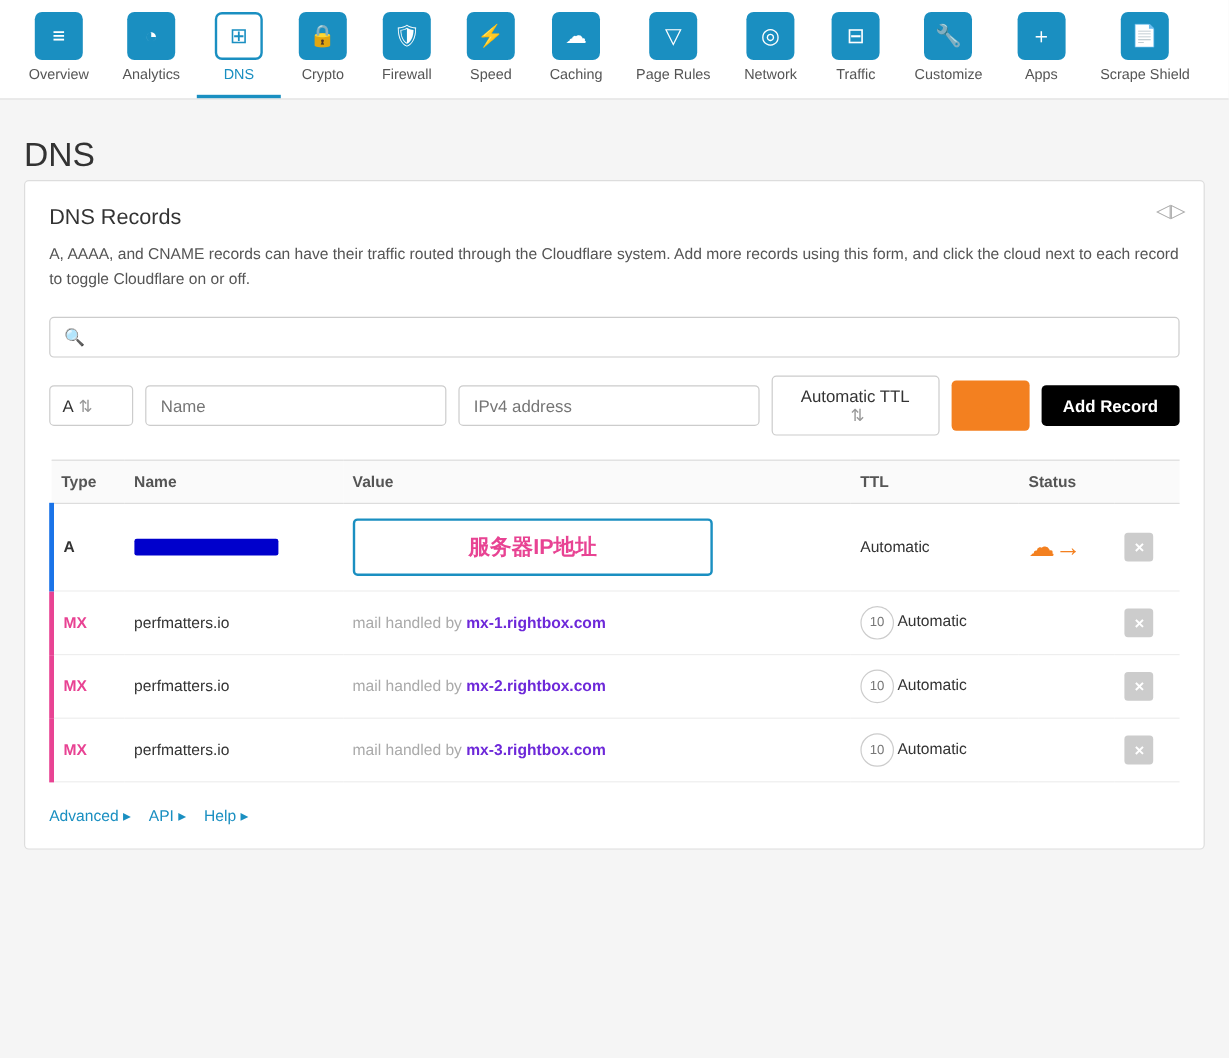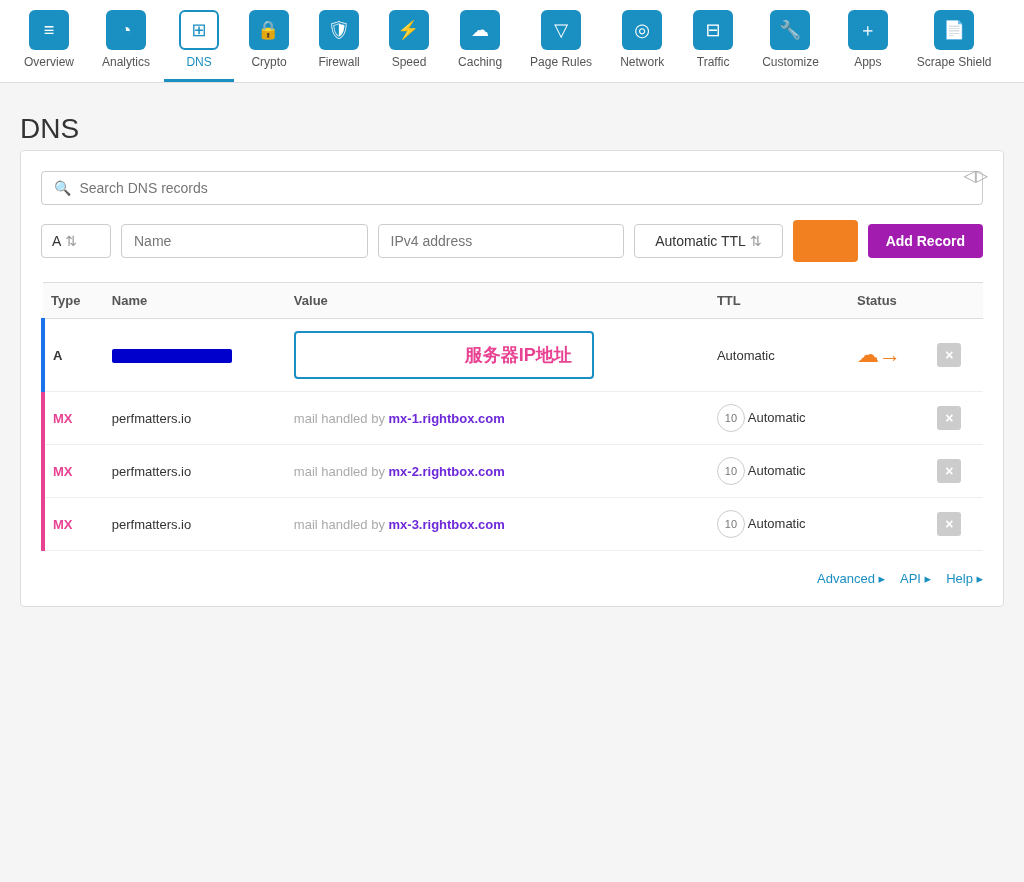--- a/index.html
+++ b/index.html
@@ -167,31 +167,32 @@
     }
     .ttl-select {
       display: flex;
       align-items: center;
       border: 1px solid #ccc;
       border-radius: 4px;
       padding: 8px 20px;
       background: #fff;
       min-width: 140px;
       font-size: 14px;
+      flex-direction: column;
     }
     .cloud-btn {
       background: #f38020;
       border: none;
       border-radius: 4px;
       padding: 8px 12px;
       cursor: pointer;
       font-size: 18px;
     }
     .add-record-btn {
-      background: #a21caf;
+      background: #000000;
       color: #fff;
       border: none;
       border-radius: 4px;
       padding: 9px 18px;
       font-size: 14px;
       cursor: pointer;
       font-weight: bold;
       white-space: nowrap;
     }
 
@@ -240,21 +241,21 @@
       height: 14px;
       width: 100px;
       border-radius: 2px;
       vertical-align: middle;
     }
 
     .server-ip-box {
       border: 2px solid #1a8fc1;
       border-radius: 4px;
       padding: 10px 20px;
-      text-align: right;
+      text-align: center;
       display: inline-block;
       font-size: 18px;
       color: #e84393;
       font-weight: bold;
       min-width: 300px;
     }
 
     .alias-text { color: #aaa; font-size: 13px; }
     .mx-text { color: #aaa; font-size: 13px; }
     .mx-link { color: #6d28d9; font-weight: bold; }
@@ -288,21 +289,20 @@
       align-items: center;
       justify-content: center;
       color: #fff;
       font-size: 14px;
       font-weight: bold;
     }
 
     
     .card-footer {
       display: flex;
-      justify-content: flex-end;
       gap: 15px;
       margin-top: 10px;
       padding-top: 10px;
     }
     .footer-link {
       color: #1a8fc1;
       font-size: 13px;
       cursor: pointer;
       text-decoration: none;
     }
@@ -377,24 +377,25 @@
       <div class="nav-icon">📄</div>
       <span>Scrape Shield</span>
     </div>
   </nav>
 
 <div class="page-content">
   <h1 class="page-title">DNS</h1>
 
   <div class="card">
     <span class="collapse-icon">◁▷</span>
+    <h2 class="card-title">DNS Records</h2>
+    <p class="card-desc">A, AAAA, and CNAME records can have their traffic routed through the Cloudflare system. Add more records using this form, and click the cloud next to each record to toggle Cloudflare on or off.</p>
 
     <div class="search-bar">
       <span class="search-icon-wrap">🔍</span>
-      <input type="text" placeholder="Search DNS records" style="">
     </div>
 
     <div class="add-record-row">
       <div class="type-select">
         <span>A</span>
         <span style="margin-left:4px; color:#999;">⇅</span>
       </div>
       <input class="text-input" type="text" placeholder="Name" style="">
       <input class="text-input" type="text" placeholder="IPv4 address" style="">
       <div class="ttl-select">

